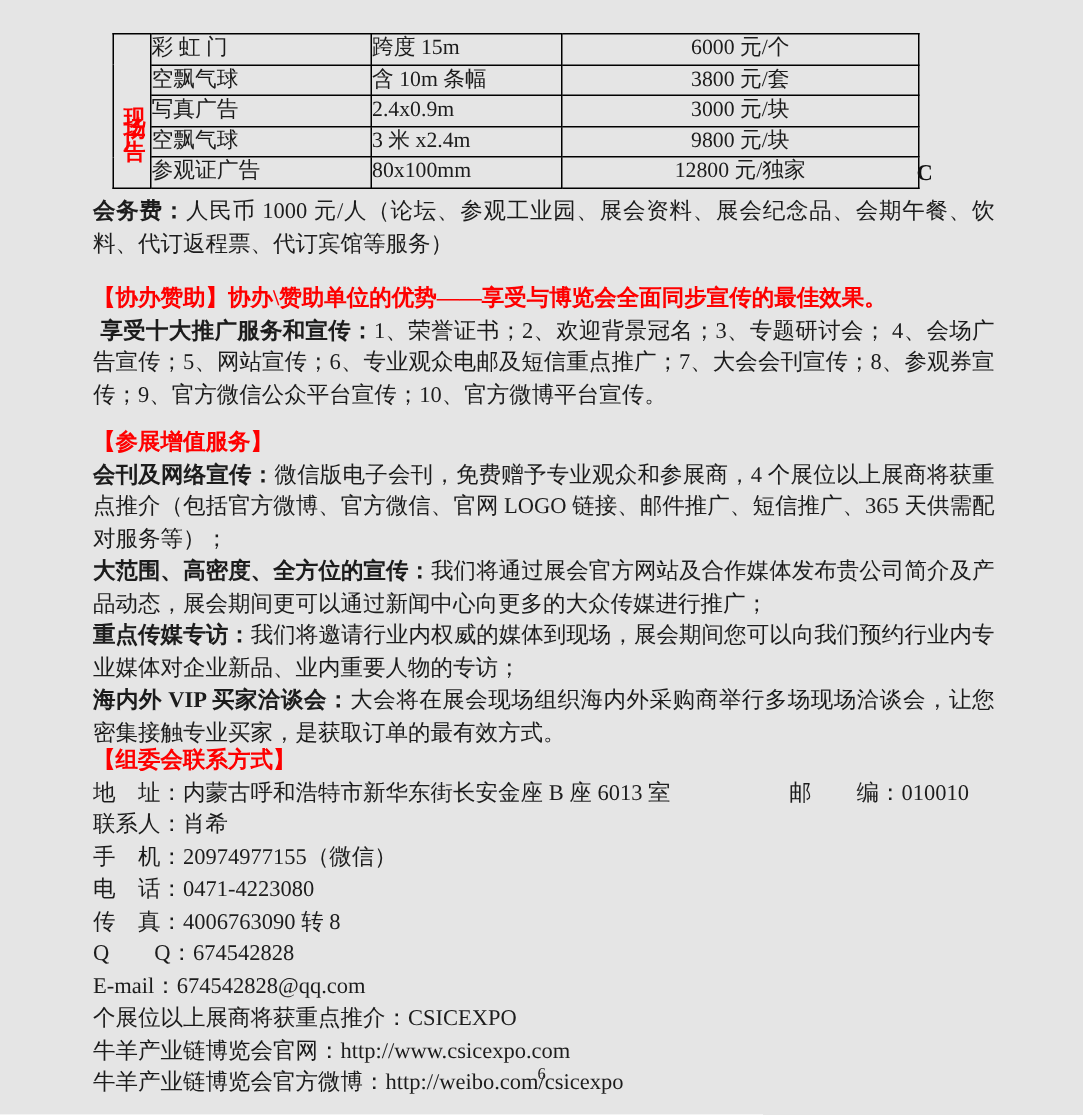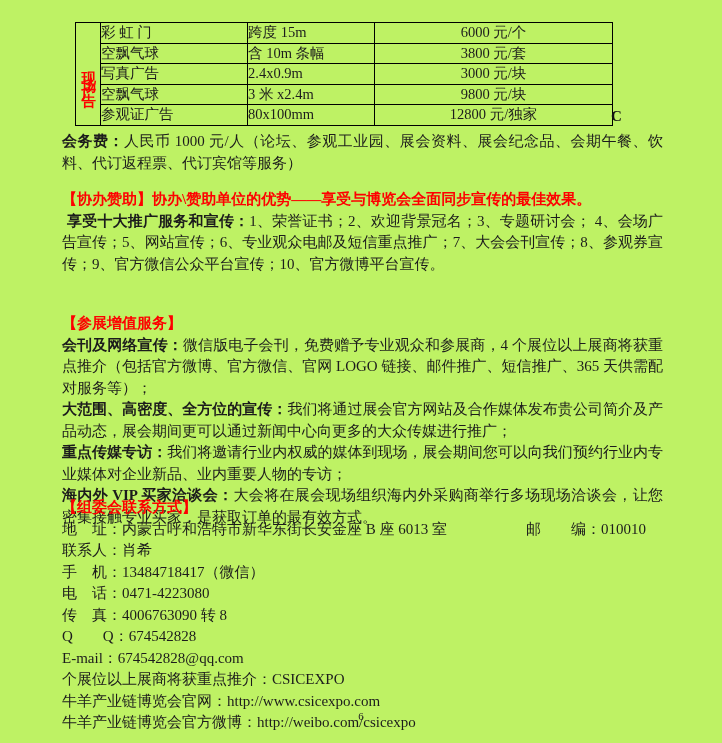--- a/index.html
+++ b/index.html
@@ -1,17 +1,17 @@
 <!DOCTYPE html>
 <html><head>
 <meta charset="utf-8">
 <style>
   html,body { margin:0; padding:0; background:#ffffff; }
   .page {
-    position:relative; width:722px; height:743px; background:#bef264;
+    position:relative; width:722px; height:743px; background:#e5e5e5;
     font-family:"Liberation Serif","DejaVu Serif",serif;
     color:#1c1c1c; overflow:hidden;
   }
   
   table.adtable {
     position:absolute; top:22px; left:75px;
     border-collapse:collapse; table-layout:fixed;
   }
   table.adtable td {
     border:1px solid #000;
@@ -29,21 +29,21 @@
   
   .stray-c {
     position:absolute; left:611px; top:108px;
     font-weight:bold; font-size:15px; color:#111;
   }
   
   .tblock { position:absolute; left:62px; width:601px; font-size:15px; line-height:21.5px; }
   .tblock p { margin:0; text-align:justify; }
   #fee      { top:131px; }
   #sponsor  { top:189px; }
-  #services { top:285px;margin-top:28px; }
+  #services { top:285px; }
   #contact  { top:497px; }
   .red-head { color:#fe0000; font-weight:bold; text-align:left !important; }
   .lead { font-weight:bold; }
   .indent1 { text-indent:5px; }
   
   .c-line { position:relative; height:21.5px; line-height:21.5px; white-space:nowrap; }
   .postal { position:absolute; left:464px; top:0; }
   
   .page-num {
     position:absolute; top:710px; left:0; right:0;
@@ -105,21 +105,21 @@
     <p><span class="lead">海内外 VIP 买家洽谈会：</span><span>大会将在展会现场组织海内外采购商举行多场现场洽谈会，让您密集接触专业买家，是获取订单的最有效方式。</span></p>
   </div>
 
   <div class="tblock" id="contact">
     <p class="red-head">【组委会联系方式】</p>
     <div class="c-line">
       <span>地　址：</span><span>内蒙古呼和浩特市新华东街长安金座 B 座 6013 室</span>
       <span class="postal"><span>邮　　编：</span><span>010010</span></span>
     </div>
     <div class="c-line"><span>联系人：</span><span>肖希</span></div>
-    <div class="c-line"><span>手　机：</span><span>13484718417（微信）</span></div>
+    <div class="c-line"><span>手　机：</span><span>20974977155（微信）</span></div>
     <div class="c-line"><span>电　话：</span><span>0471-4223080</span></div>
     <div class="c-line"><span>传　真：</span><span>4006763090 转 8</span></div>
     <div class="c-line"><span>Q　　Q：</span><span>674542828</span></div>
     <div class="c-line"><span>E-mail：</span><span>674542828@qq.com</span></div>
     <div class="c-line"><span>个展位以上展商将获重点推介：</span><span>CSICEXPO</span></div>
     <div class="c-line"><span>牛羊产业链博览会官网：</span><span>http://www.csicexpo.com</span></div>
     <div class="c-line"><span>牛羊产业链博览会官方微博：</span><span>http://weibo.com/csicexpo</span></div>
   </div>
 
   <div class="page-num">6</div>

